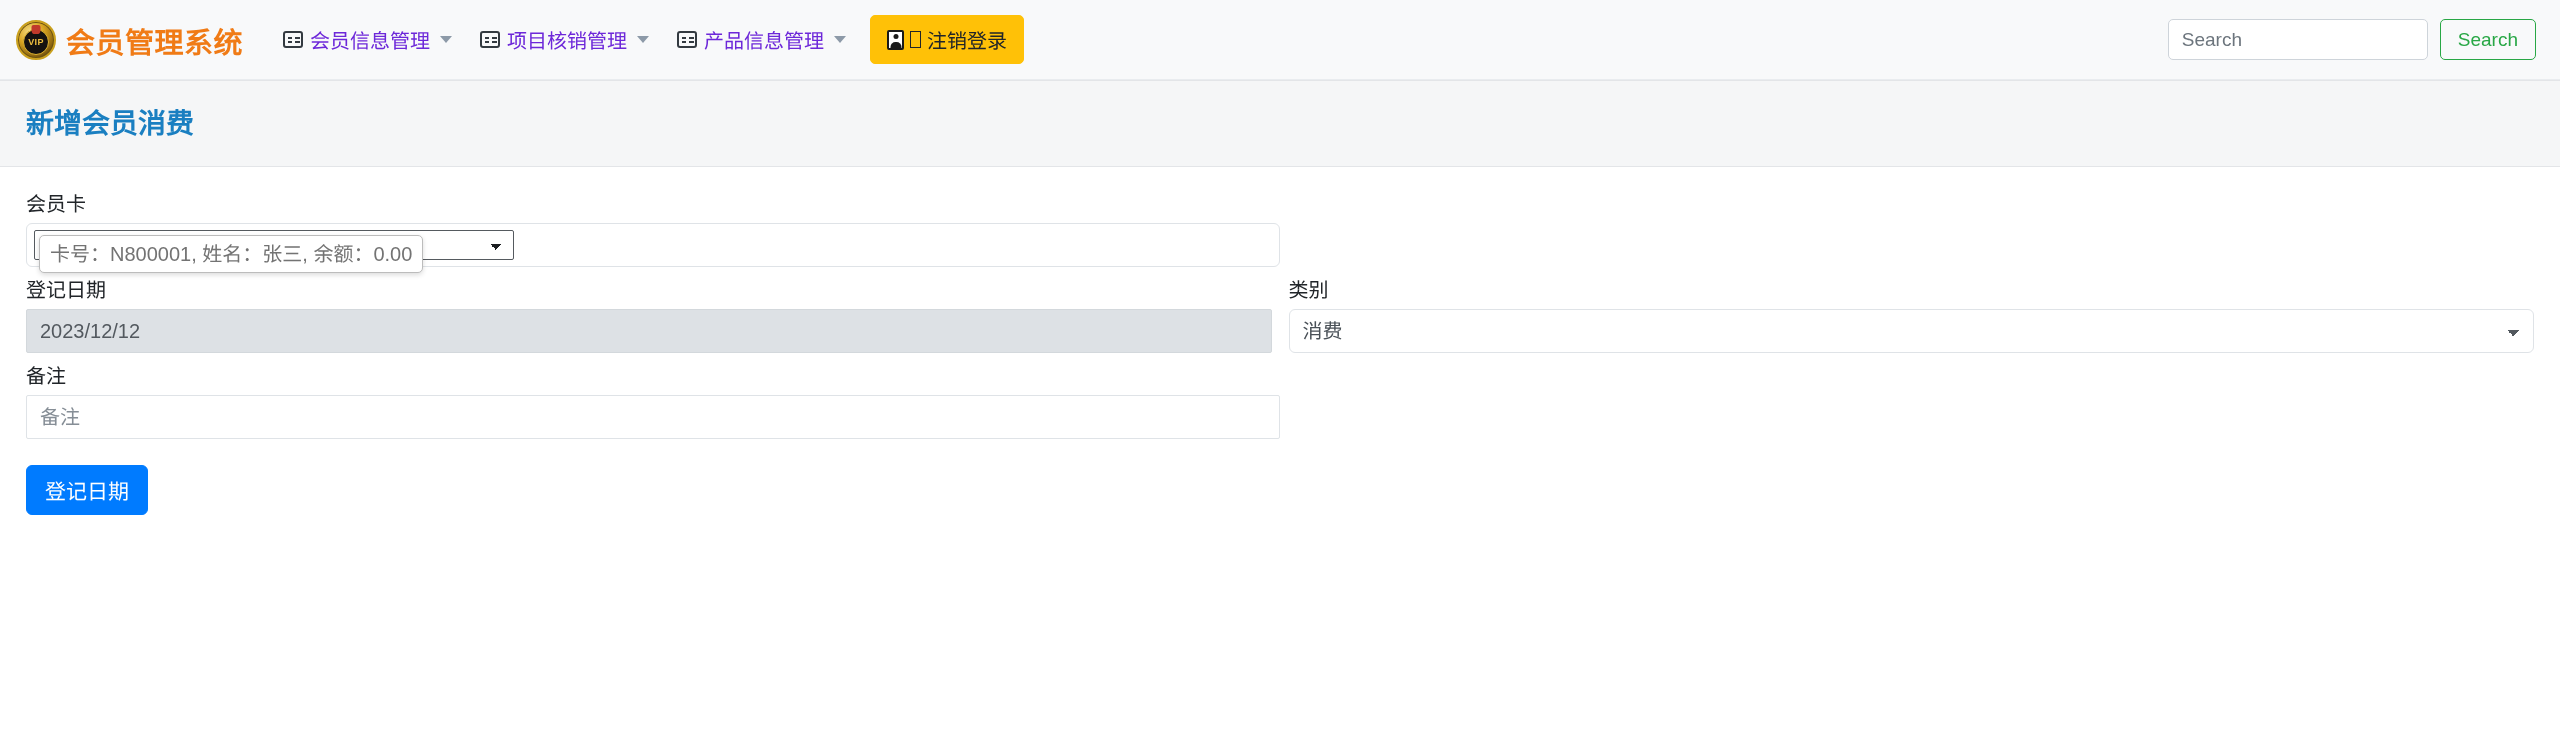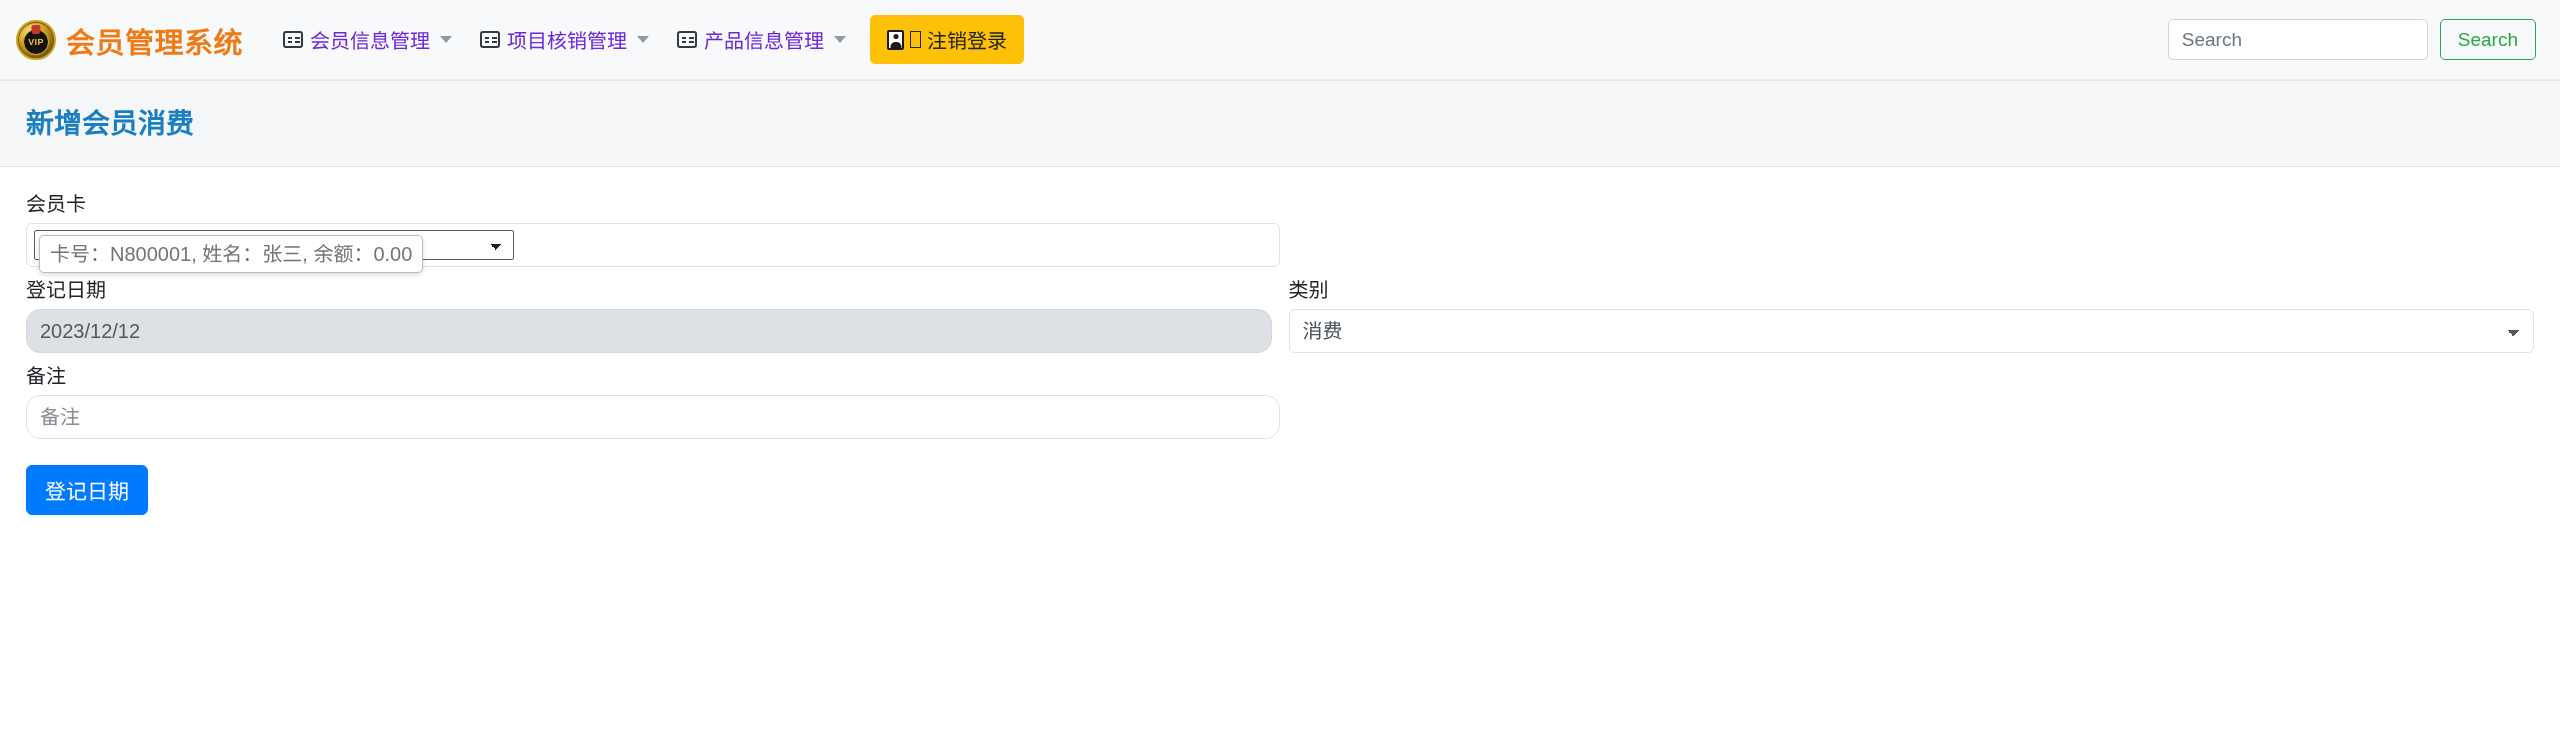--- a/index.html
+++ b/index.html
@@ -231,21 +231,21 @@
     font-size: 20px;
     color: #212529;
     margin-bottom: 6px;
     line-height: 1.3;
   }
 
   .ctrl {
     width: 100%;
     height: 44px;
     border: 1px solid #dfe3e7;
-    border-radius: 14px;
+    border-radius: 2px;
     background: #fff;
     padding: 5px 13px;
     font-size: 20px;
     color: #495057;
     font-family: inherit;
     outline: none;
     display: flex;
     align-items: center;
   }
   .ctrl::placeholder { color: #868e96; }

